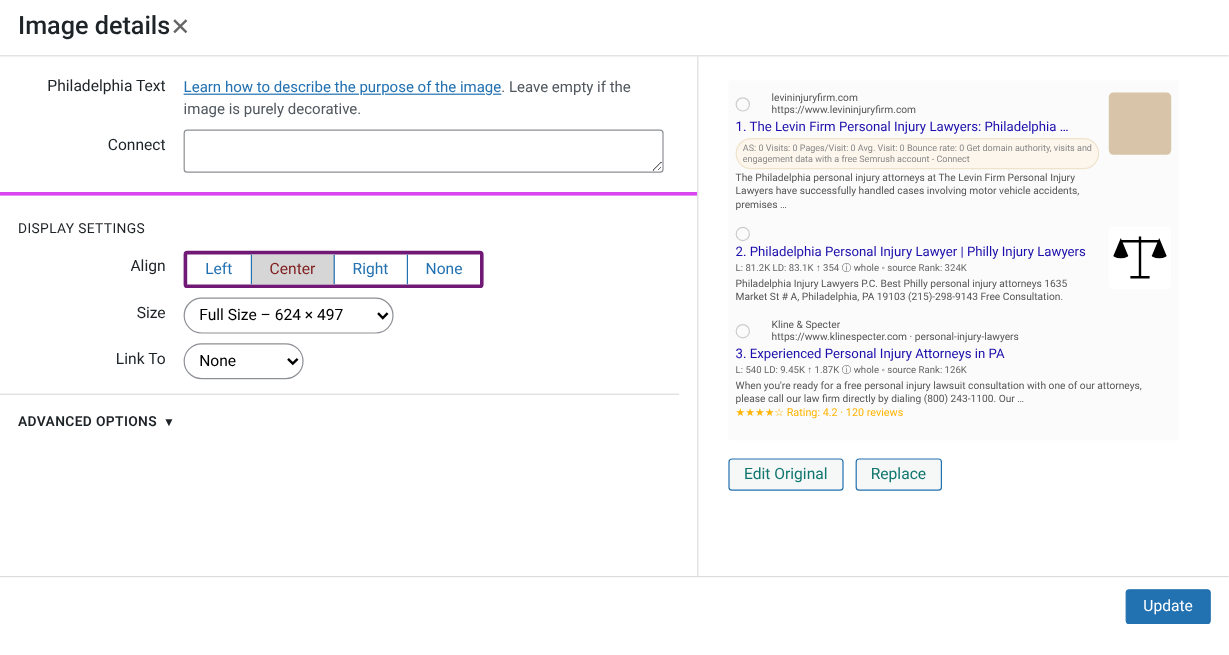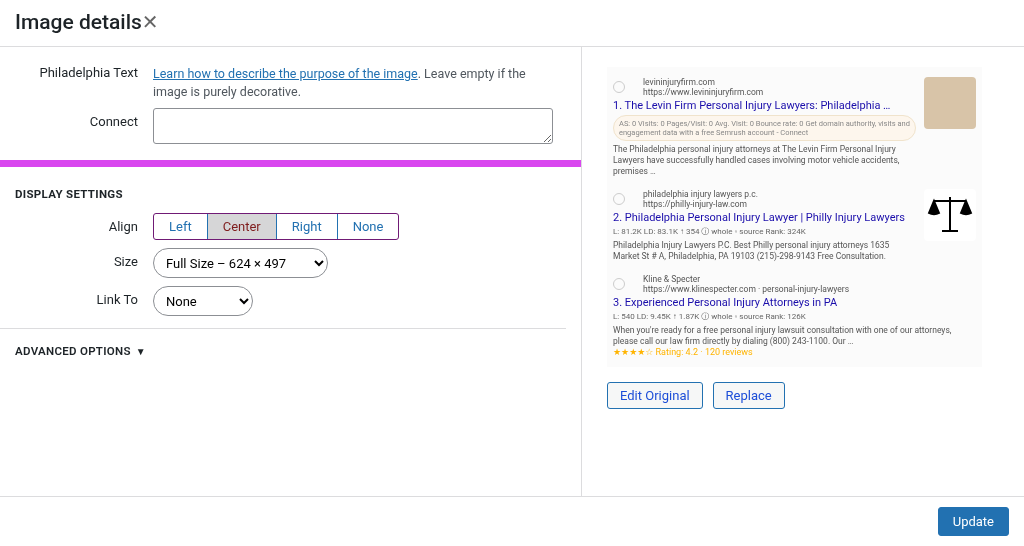--- a/index.html
+++ b/index.html
@@ -10,43 +10,43 @@
   .content { display: flex; height: 460px; }
   .left-col { width: 582px; border-right: 1px solid #dcdcde; padding: 12px 15px 0 15px; overflow-y:auto;}
   .right-col { flex: 1; padding: 20px 25px; position: relative; }
   .form-row { display: flex; margin-bottom: 8px; }
   .form-label { width: 138px; text-align: right; padding-right: 15px; padding-top: 6px; font-size: 13px; color: #1d2327; }
   .form-field { flex: 1; }
   textarea.alt { width: 400px; height: 40px; border: 1.5px solid #2271b1; border-radius: 3px; padding: 5px 8px; font-size: 13px; resize: both; outline: 2px solid #bcd7f0; outline-offset:-1px;}
   textarea.cap { width: 400px; height: 36px; border: 1px solid #8c8f94; border-radius: 3px; padding: 5px 8px; font-size: 13px; resize: vertical; }
   .help { font-size: 12.5px; color: #50575e; margin-top: 6px; max-width: 400px; line-height:1.4;}
   .help a { color: #2271b1; text-decoration: underline; }
-  .section-title { font-size: 11.5px; letter-spacing: .3px; font-weight: 700; text-transform: uppercase; color: #1d2327; padding: 20px 0 12px; border-top: 7px solid #d946ef; margin-top: 12px; margin-left:-15px; margin-right:-15px; padding-left:15px;}
-  .btn-group { display: inline-flex; border: 1px solid #701a75; border-radius: 3px; overflow: hidden; }
+  .section-title { font-size: 11.5px; letter-spacing: .3px; font-weight: 400; text-transform: uppercase; color: #1d2327; padding: 20px 0 12px; border-top: 3px solid #d946ef; margin-top: 12px; margin-left:-15px; margin-right:-15px; padding-left:15px;}
+  .btn-group { display: inline-flex; border: 3px solid #701a75; border-radius: 3px; overflow: hidden; }
   .btn-group div { padding: 5px 15px; font-size: 13px; color: #2271b1; cursor: pointer; border-right: 1px solid #2271b1; }
   .btn-group div:last-child { border-right: none; }
   .btn-group div.active { background: #d6d6d7; color: #7f1d1d; }
   select { border: 1px solid #8c8f94; border-radius: 15px; padding: 4px 24px 4px 8px; font-size: 13px; background: #fff; height:30px; min-width:100px;}
   .adv-toggle { font-size: 11.5px; font-weight:600; letter-spacing:.3px; text-transform: uppercase; color:#1d2327; padding: 15px 0; cursor:pointer; border-top:1px solid #dcdcde; margin-top:12px; margin-left:-15px; padding-left:15px;}
   .adv-toggle .arrow{ margin-left:5px; font-size:10px;}
   .preview { width: 375px; height: 300px; background: linear-gradient(#fbfbfb,#fbfbfb); border: none; margin-bottom: 15px; position:relative; overflow:hidden;}
   .serp{ font-size:9px; color:#555; position:absolute; inset:0; padding:10px 6px;}
   .serp-item{margin-bottom:12px; position:relative; padding-right:60px;}
   .serp-item .thumb{position:absolute; right:0; top:0; width:52px; height:52px; border-radius:4px; background:#d8c4a8;}
   .serp-item .thumb.scales{background:#fff;}
   .scales svg{width:52px;height:52px;}
   .serp-url{color:#555; font-size:8.5px; display:flex; align-items:center; gap:18px;}
   .serp-url .fav{width:12px;height:12px;border-radius:50%;border:1px solid #ccc;flex-shrink:0;}
   .serp-title{color:#1a0dab; font-size:11px; margin:2px 0;}
   .serp-bar{background:#fdf6ed;border:1px solid #f0e3cc;border-radius:13px;padding:3px 5px;font-size:7.5px;color:#888;margin:3px 0;}
   .serp-metrics{font-size:8px;color:#666;display:flex;gap:8px;flex-wrap:wrap;margin:2px 0 3px;}
   .serp-desc{font-size:8.5px;color:#555;line-height:1.3;}
   .astar{color:#ffb400;font-size:9px;}
-  .wp-btn { display: inline-block; border: 1px solid #2271b1; color: #1d4ed8; background:#f6f7f7; border-radius: 3px; padding: 5px 12px; font-size: 13px; cursor: pointer; margin-right: 6px; }
-  .footer { position: absolute; bottom: 0; left:0; right:0; border-top: 1px solid #dcdcde; padding: 10px 15px; display:flex; justify-content:flex-end; background:#fff;}
+  .wp-btn { display: inline-block; border: 1px solid #2271b1; color: #0f766e; background:#f6f7f7; border-radius: 3px; padding: 5px 12px; font-size: 13px; cursor: pointer; margin-right: 6px; }
+  .footer { position: absolute; bottom: 16px; left:0; right:0; border-top: 1px solid #dcdcde; padding: 10px 15px; display:flex; justify-content:flex-end; background:#fff;}
   .primary { background: #2271b1; color:#fff; border:1px solid #2271b1; border-radius:3px; padding:6px 14px; font-size:13px; cursor:pointer;}
 </style>
 </head>
 <body>
 
 <div class="header">
   <h1>Image details</h1>
   <span class="close">✕</span>
 </div>
 
@@ -127,24 +127,20 @@
                   <line x1="26" y1="8" x2="26" y2="42"></line>
                   <line x1="10" y1="12" x2="42" y2="12"></line>
                   <path d="M10 12 l-5 12 a7 4 0 0 0 10 0 z" fill="#000"></path>
                   <path d="M42 12 l-5 12 a7 4 0 0 0 10 0 z" fill="#000"></path>
                   <line x1="18" y1="42" x2="34" y2="42"></line>
                 </g>
               </svg>
           </div>
           <div class="serp-url">
               <span class="fav"></span>
-              <div>
-                <div>philadelphia injury lawyers p.c.</div>
-                <div>https://philly-injury-law.com</div>
-              </div>
             </div>
           <div class="serp-title">2. Philadelphia Personal Injury Lawyer | Philly Injury Lawyers</div>
           <div class="serp-metrics">L: 81.2K   LD: 83.1K   ↑ 354   ⓘ whole   ◦ source   Rank: 324K</div>
           <div class="serp-desc">Philadelphia Injury Lawyers P.C. Best Philly personal injury attorneys 1635 Market St # A, Philadelphia, PA 19103 (215)-298-9143 Free Consultation.</div>
         </div>
         <div class="serp-item" style="padding-right:6px">
           <div class="serp-url">
               <span class="fav"></span>
               <div>
                 <div>Kline &amp; Specter</div>

